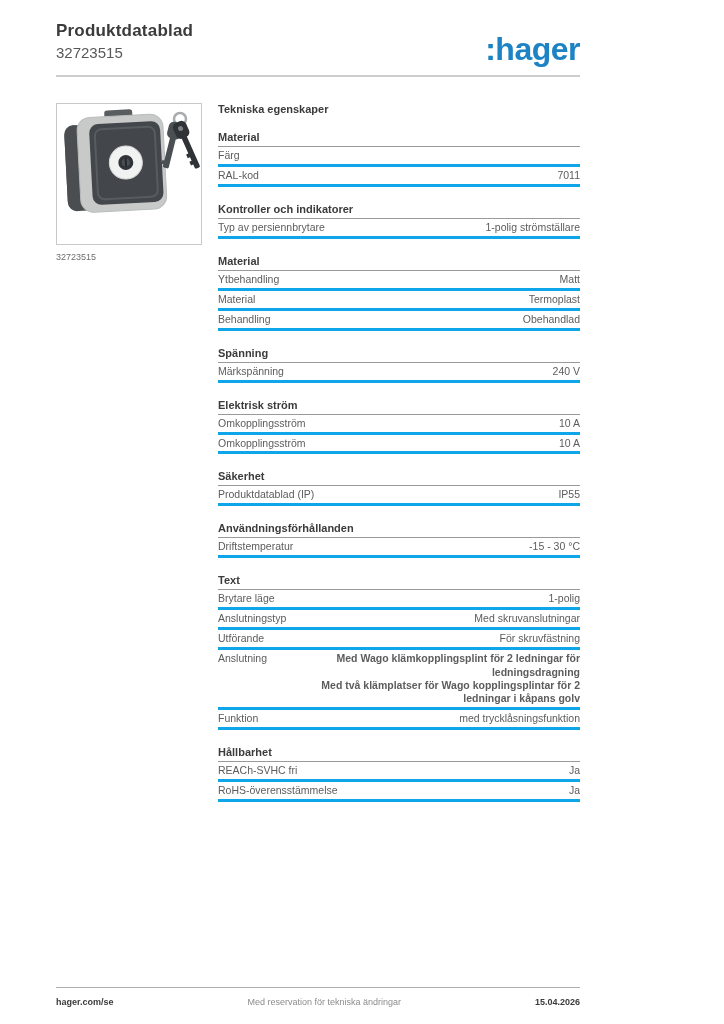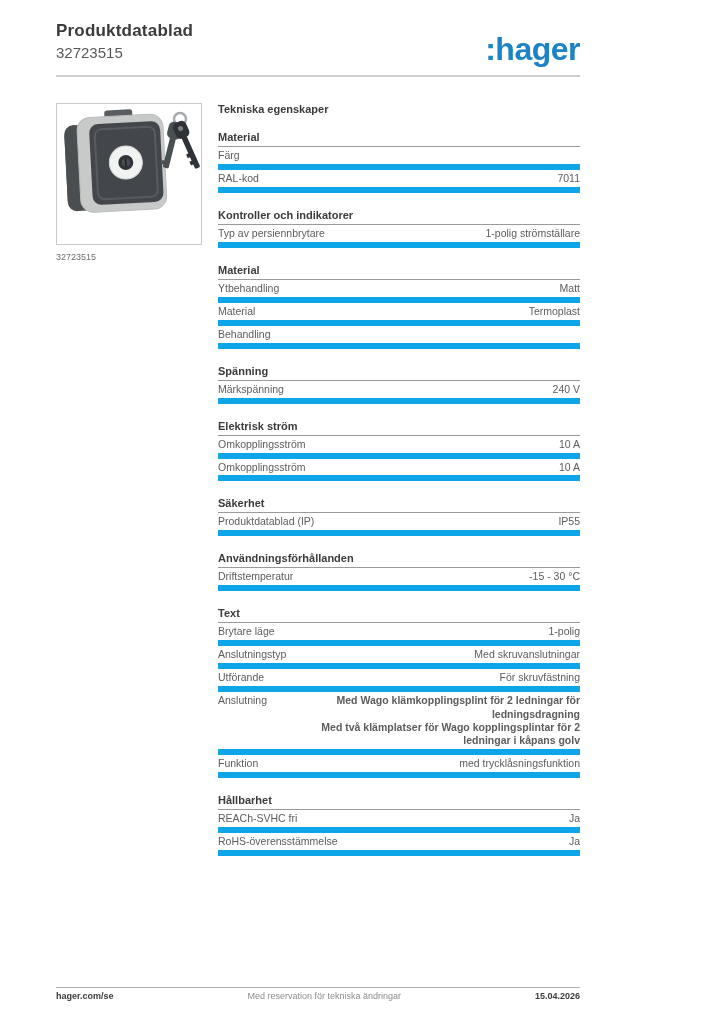--- a/index.html
+++ b/index.html
@@ -29,31 +29,31 @@
   .specs { flex:1; min-width:0; }
   .specs-title { font-size:11px; font-weight:bold; color:#3b3b3b; }
   .section { margin-top:16px; }
   .section-header {
     font-size:11px; font-weight:bold; color:#3b3b3b;
     padding-bottom:3px; border-bottom:1px solid #9a9a9a;
   }
   .row {
     display:flex; justify-content:space-between; align-items:flex-start;
     font-size:10.5px; color:#5c5c5c;
-    padding:2px 0 1.5px 0; border-bottom:6px solid #0ea5e9;
+    padding:2px 0 1.5px 0; border-bottom:3px solid #0ea5e9;
     line-height:1.28;
   }
   .row-label { text-align:left; flex:none; padding-right:14px; }
   .row-value { text-align:right; flex:1; }
   .row-value span { display:block;font-weight:bold; }
 
   
   .footer {
     position:absolute; left:56px; right:56px; bottom:0; height:37px;
-    border-top:1px solid #b0b0b0; padding-top:3px;
+    border-top:1px solid #b0b0b0; padding-top:9px;
     display:flex; justify-content:space-between; align-items:flex-start;
     font-size:9px;
   }
   .footer-left, .footer-right { font-weight:bold; color:#3b3b3b; }
   .footer-center { color:#8c8c8c; }
 </style>
 </head>
 <body>
 
 <div class="page">
@@ -143,20 +143,21 @@
         <div class="row">
           <div class="row-label">Ytbehandling</div>
           <div class="row-value">Matt</div>
         </div>
         <div class="row">
           <div class="row-label">Material</div>
           <div class="row-value">Termoplast</div>
         </div>
         <div class="row">
           <div class="row-label">Behandling</div>
+          <div class="row-value">Obehandlad</div>
         </div>
       </div>
 
       <div class="section">
         <div class="section-header">Spänning</div>
         <div class="row">
           <div class="row-label">Märkspänning</div>
           <div class="row-value">240 V</div>
         </div>
       </div>

